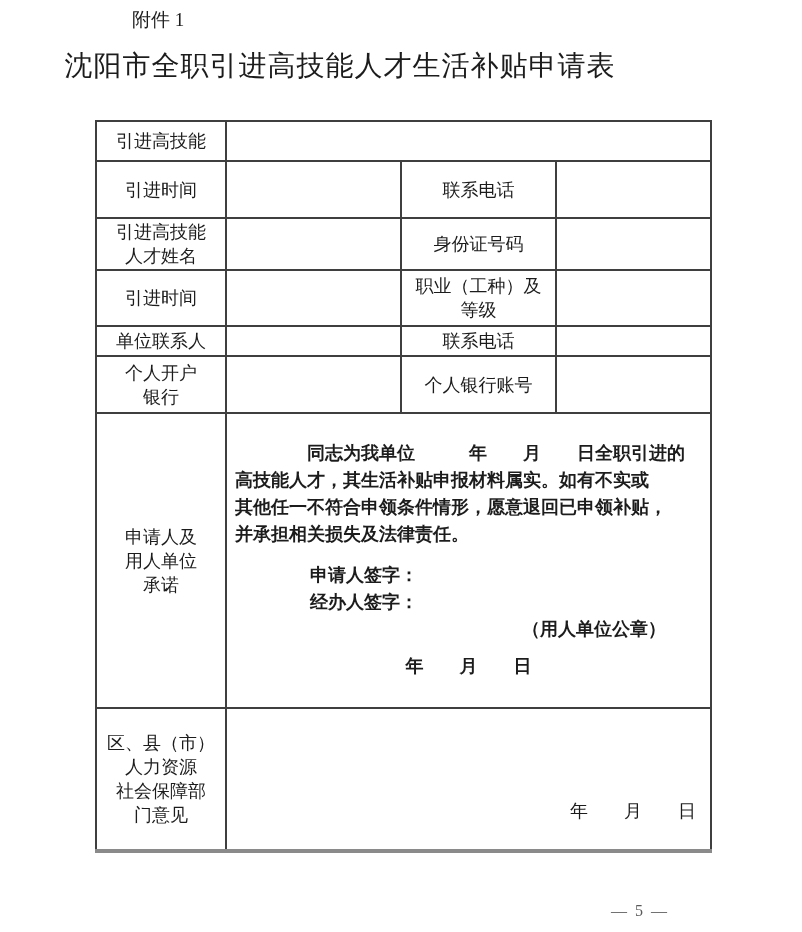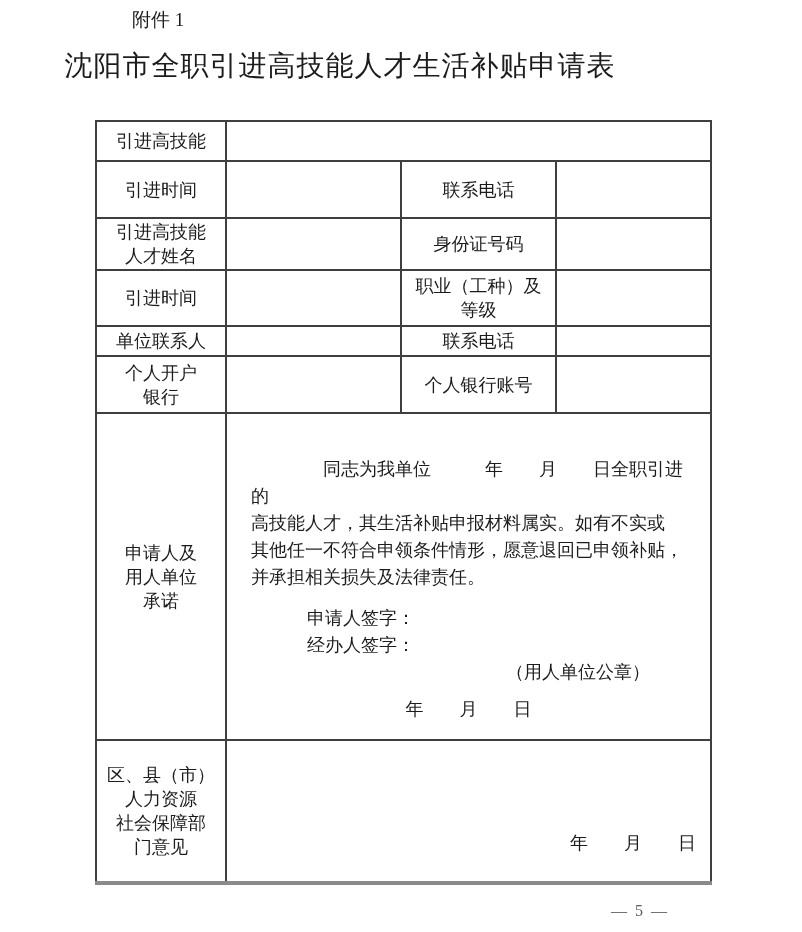--- a/index.html
+++ b/index.html
@@ -27,29 +27,29 @@
   }
   table.form td {
     border: 2px solid #3f3f3f;
     font-size: 18px;
   }
   td.lbl {
     text-align: center; vertical-align: middle;
     white-space: pre-line; line-height: 24px;
   }
   td.val { background: #ffffff; }
-  td.pledge-cell { vertical-align: top; padding: 16px; }
+  td.pledge-cell { vertical-align: top; padding: 0; font-weight: bold; }
   .pledge-body {
     padding: 26px 4px 0 8px;
     font-size: 18px; line-height: 27px;
     white-space: pre-line;
     text-align: left;
   }
   .sign-line {
-    margin-left: 64px; font-size: 18px; line-height: 27px;
+    margin-left: 83px; font-size: 18px; line-height: 27px;
   }
   .sign-line.first { margin-top: 14px; }
   .seal-line {
     text-align: right; padding-right: 44px;
     font-size: 18px; line-height: 27px;
   }
   .pledge-date {
     text-align: center; margin-top: 10px;
     font-size: 18px; line-height: 27px;
   }

